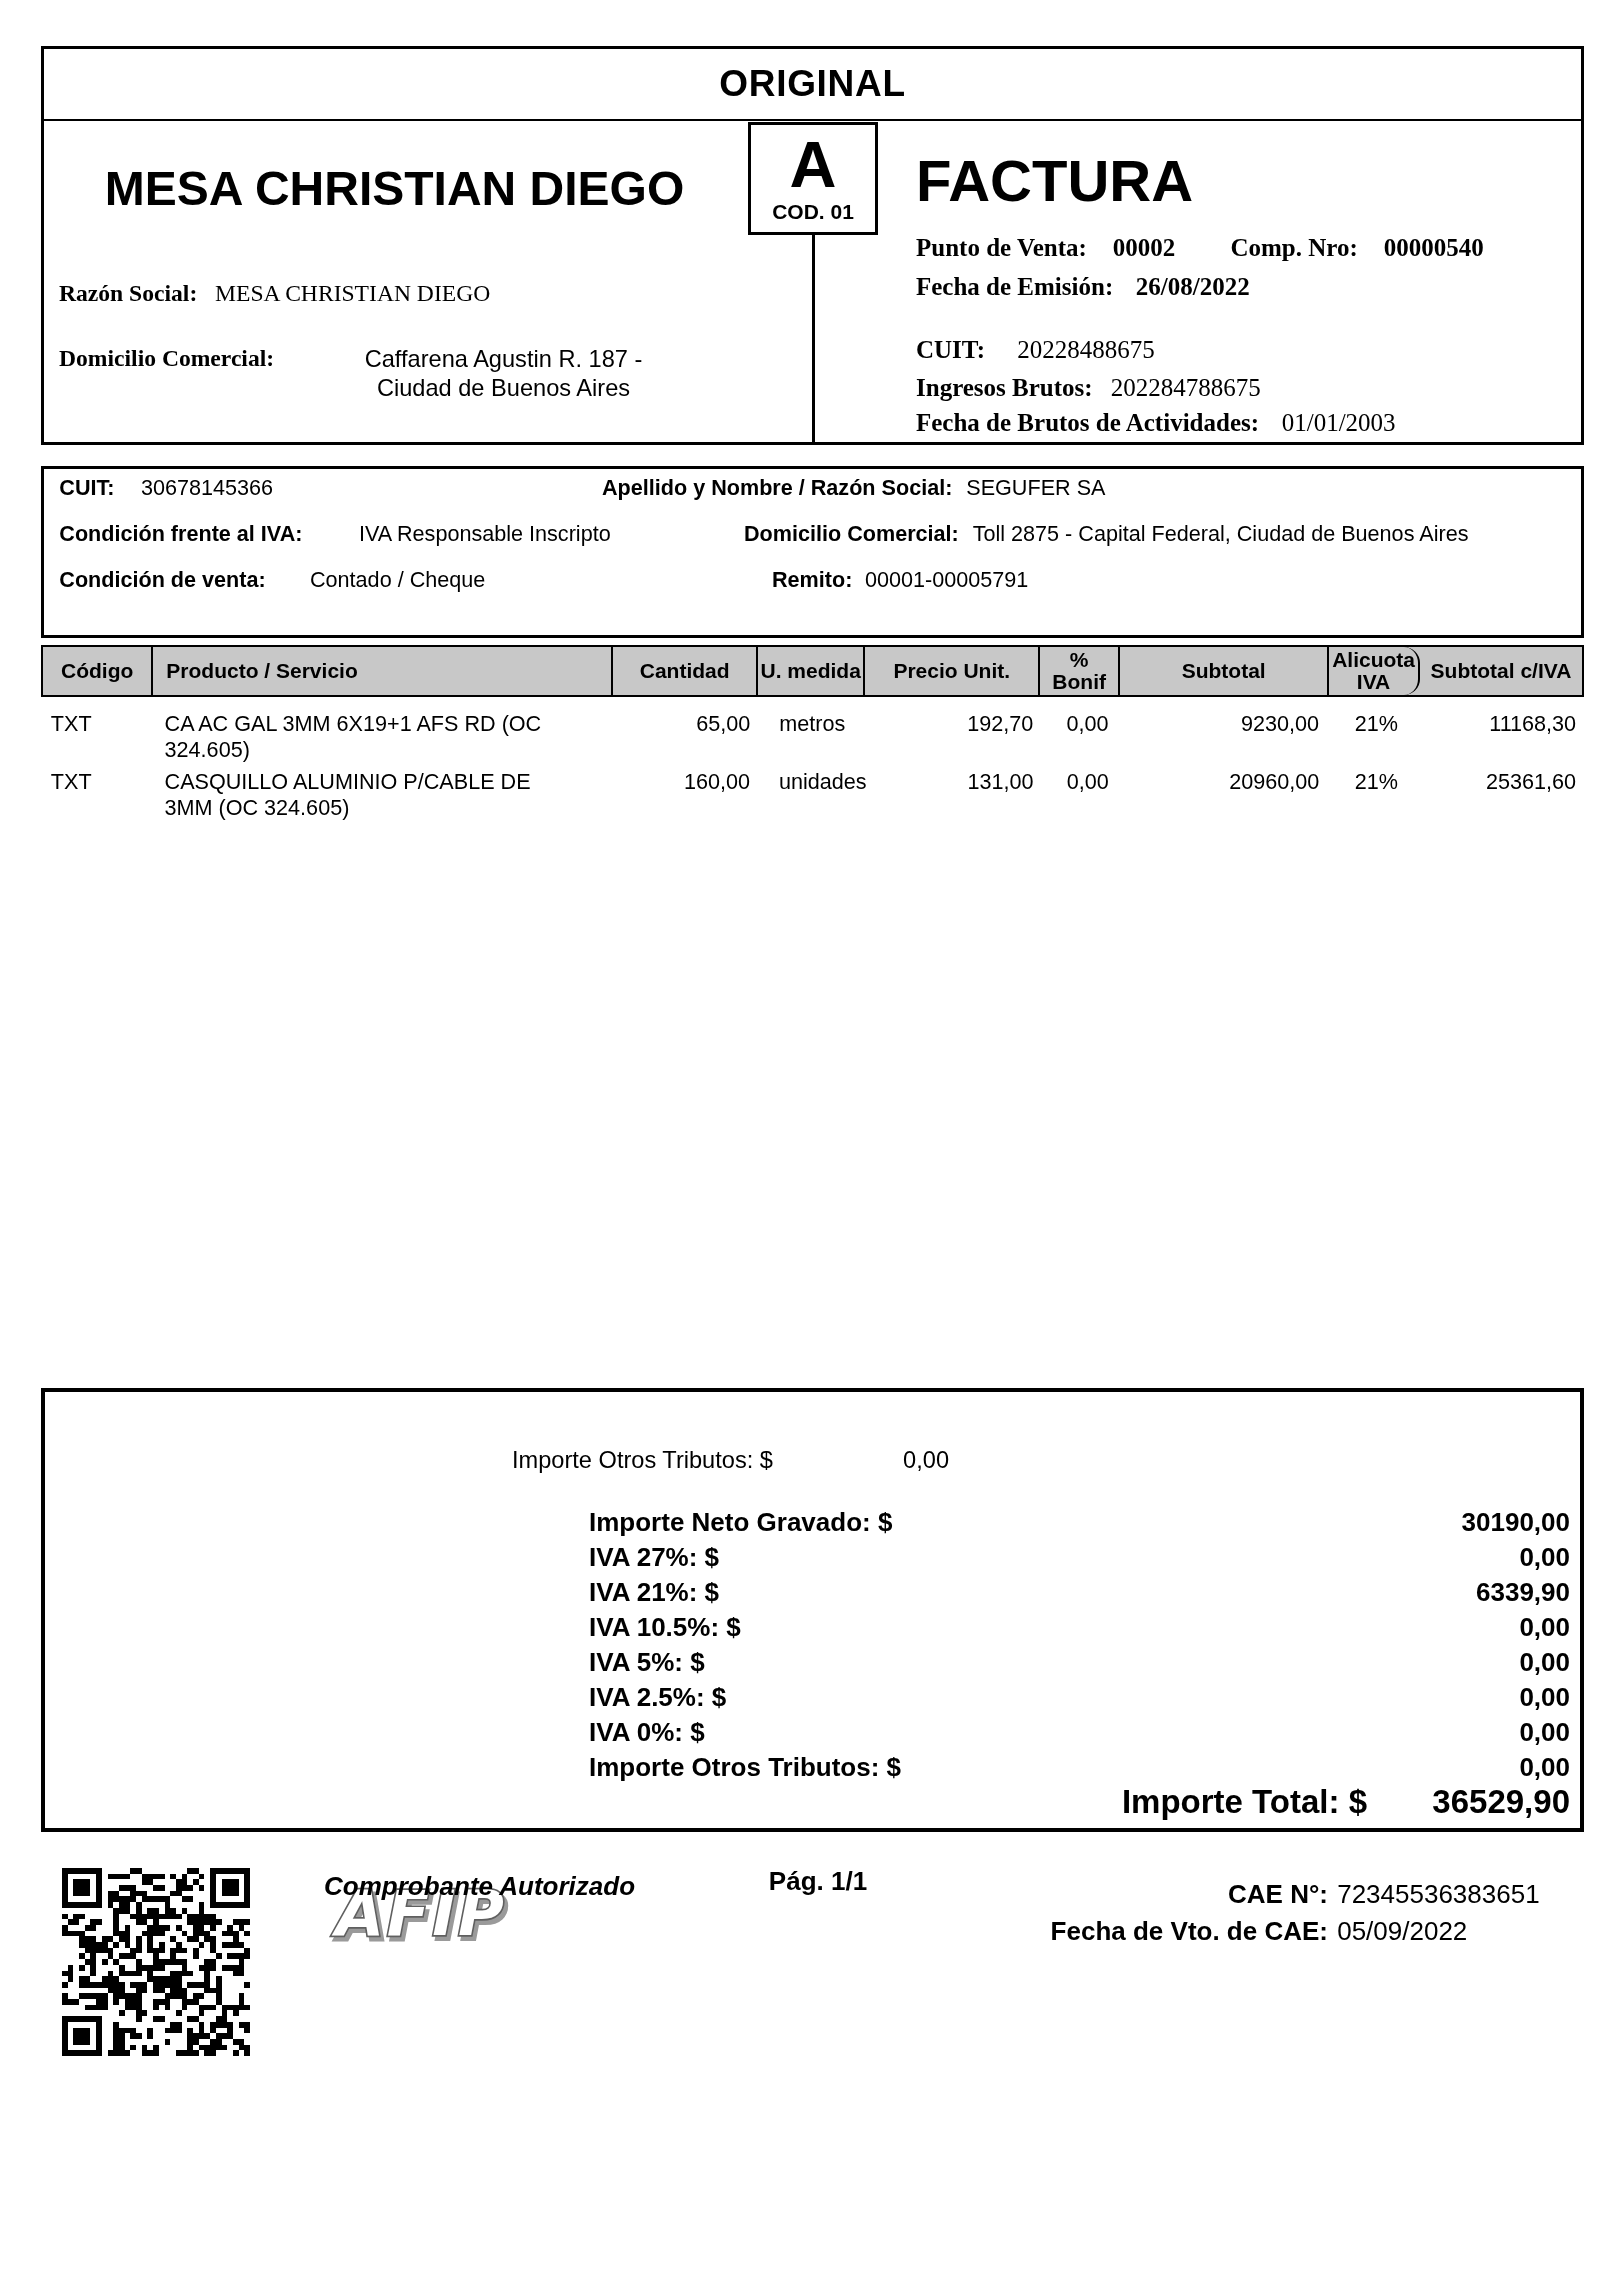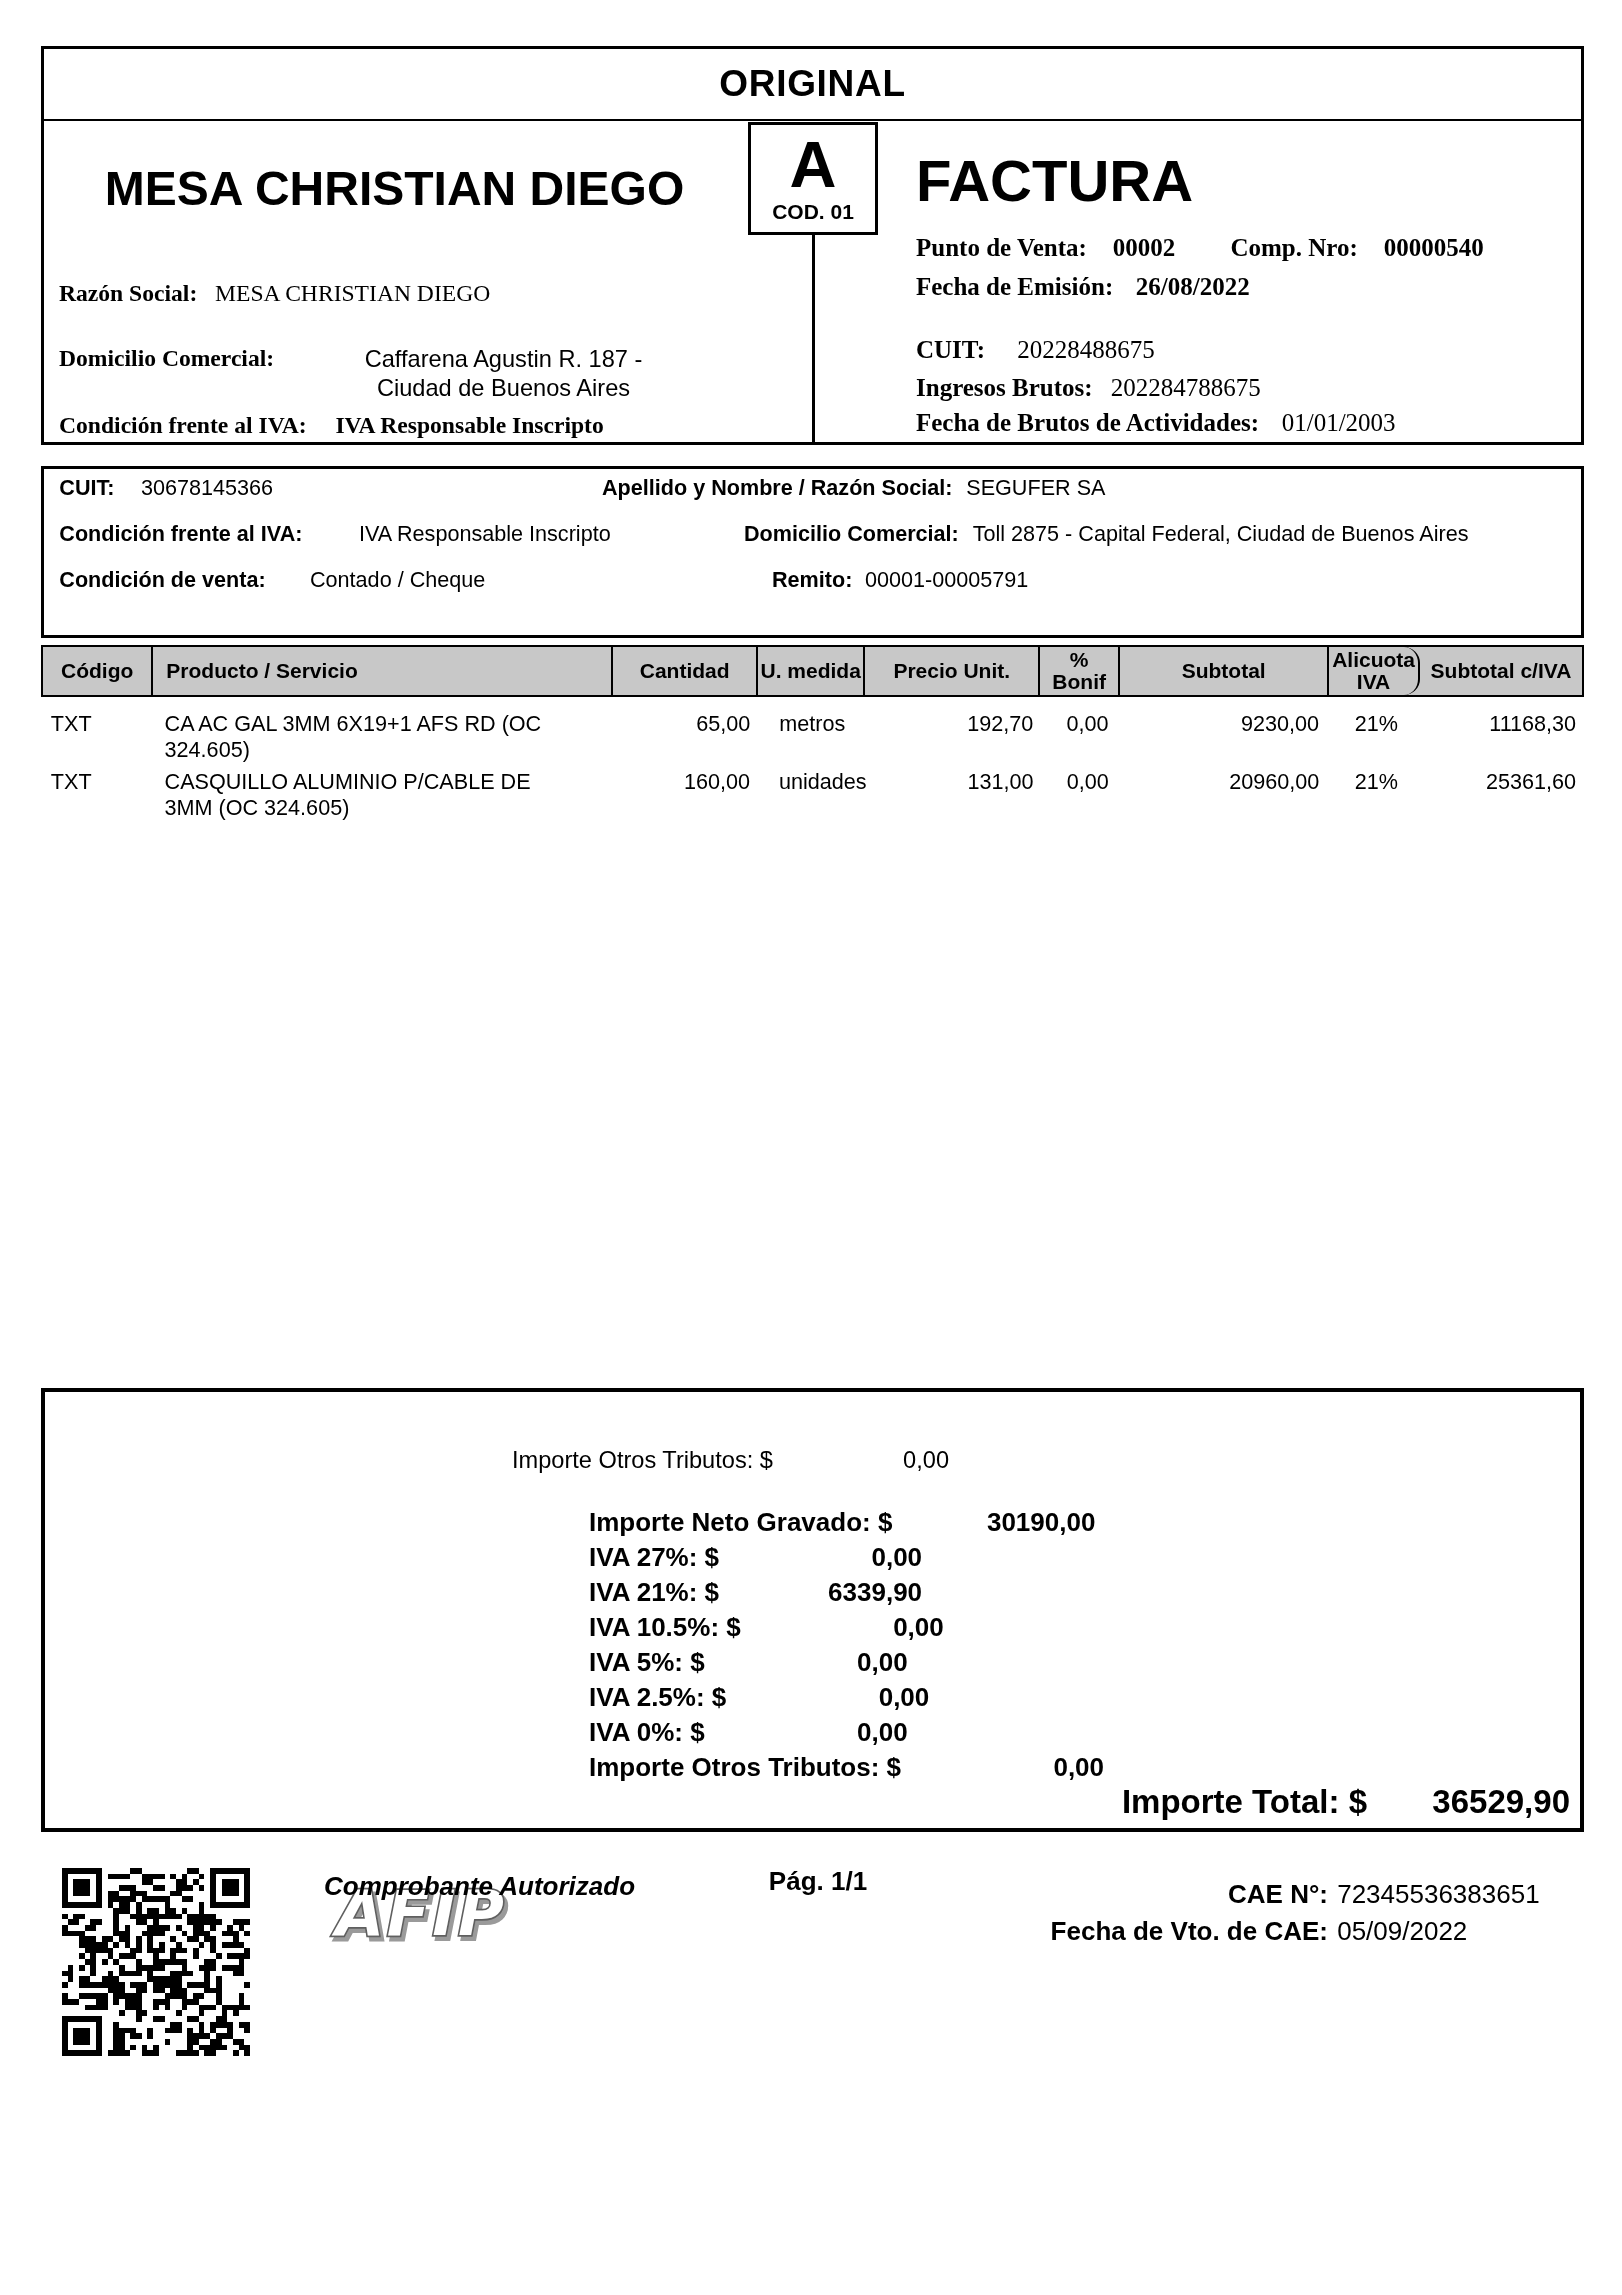--- a/index.html
+++ b/index.html
@@ -66,21 +66,21 @@
   .tbl-row .c5 { text-align: right; padding-right: 13px; }
   .tbl-row .c6 { text-align: right; padding-right: 11.8px; }
   .tbl-row .c7 { text-align: center; }
   .tbl-row .c8 { text-align: right; padding-right: 7.9px; }
 
   
   .totals-box { position: absolute; left: 41px; top: 1388px; width: 1543px; height: 444px; border: 4.6px solid #000; }
   .tot-inline-label { position: absolute; left: 512px; top: 1447px; font-size: 23.6px; }
   .tot-inline-value { position: absolute; left: 818px; top: 1447px; width: 131px; text-align: right; font-size: 23.6px; }
   .totals-right { position: absolute; right: 52px; top: 1507px; width: 981px; }
-  .tot-row { display: flex; justify-content: flex-start; align-items: baseline; height: 35px;
+  .tot-row { display: flex; justify-content: space-between; align-items: baseline; height: 35px;
     font-size: 26px; font-weight: bold; }
   .tot-row .tlabel { text-align: right; }
   .tot-row .tvalue { width: 203px; text-align: right; }
   .tot-final { position: absolute; right: 52px; top: 1783px; width: 981px;
     display: flex; justify-content: flex-end; align-items: baseline;
     font-size: 33px; font-weight: bold; }
   .tot-final .tvalue { width: 203px; text-align: right; }
 
   
   .qr { position: absolute; left: 62px; top: 1868px; width: 188px; height: 188px; }
@@ -113,24 +113,20 @@
   <div class="v-divider"></div>
 
   <div class="hline" style="left:59px; top:280px; font-size:23.6px;">
     <span class="lbl">Razón Social:</span>
     <span style="margin-left:11.8px;">MESA CHRISTIAN DIEGO</span>
   </div>
 
   <div class="hline lbl" style="left:59px; top:345px; font-size:23.6px; font-weight:bold;">Domicilio Comercial:</div>
   <div class="dom-value">Caffarena Agustin R. 187 - Ciudad de Buenos Aires</div>
 
-  <div class="hline" style="left:59px; top:412px; font-size:23.6px;">
-    <span class="lbl">Condición frente al IVA:</span>
-    <span class="lbl" style="margin-left:23px;">IVA Responsable Inscripto</span>
-  </div>
 
   <div class="doc-title">FACTURA</div>
 
   <div class="hline" style="left:916px; top:234px;">
     <span class="lbl">Punto de Venta:</span>
     <span class="lbl" style="margin-left:19.6px;">00002</span>
     <span class="lbl" style="margin-left:49px;">Comp. Nro:</span>
     <span class="lbl" style="margin-left:19.6px;">00000540</span>
   </div>
 

